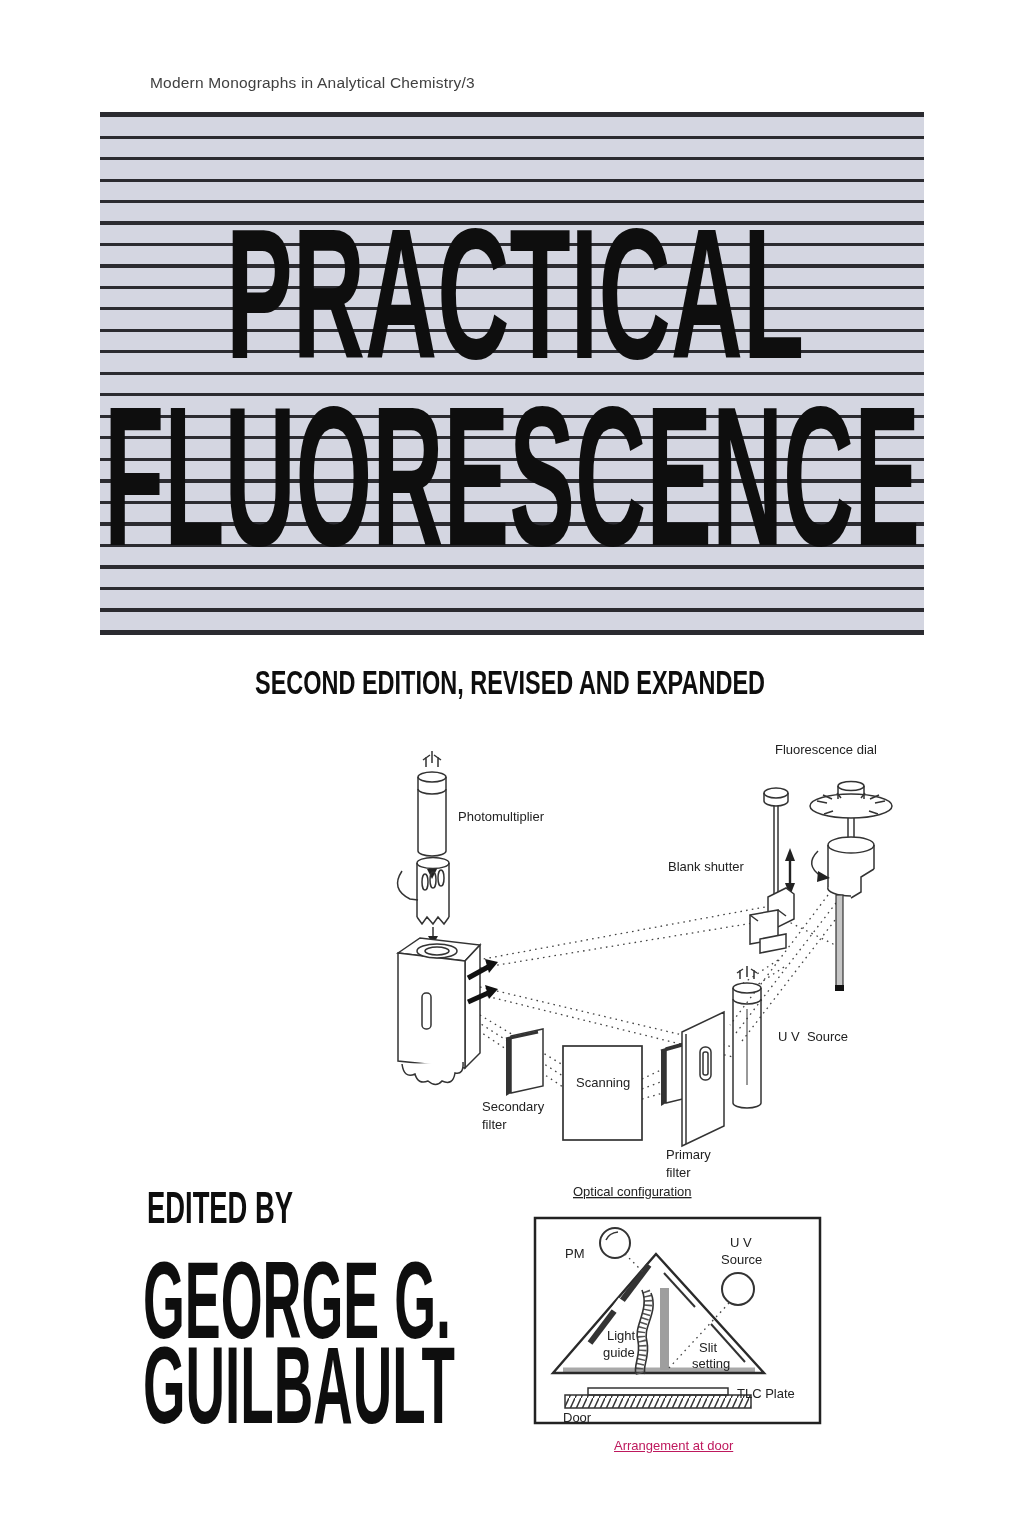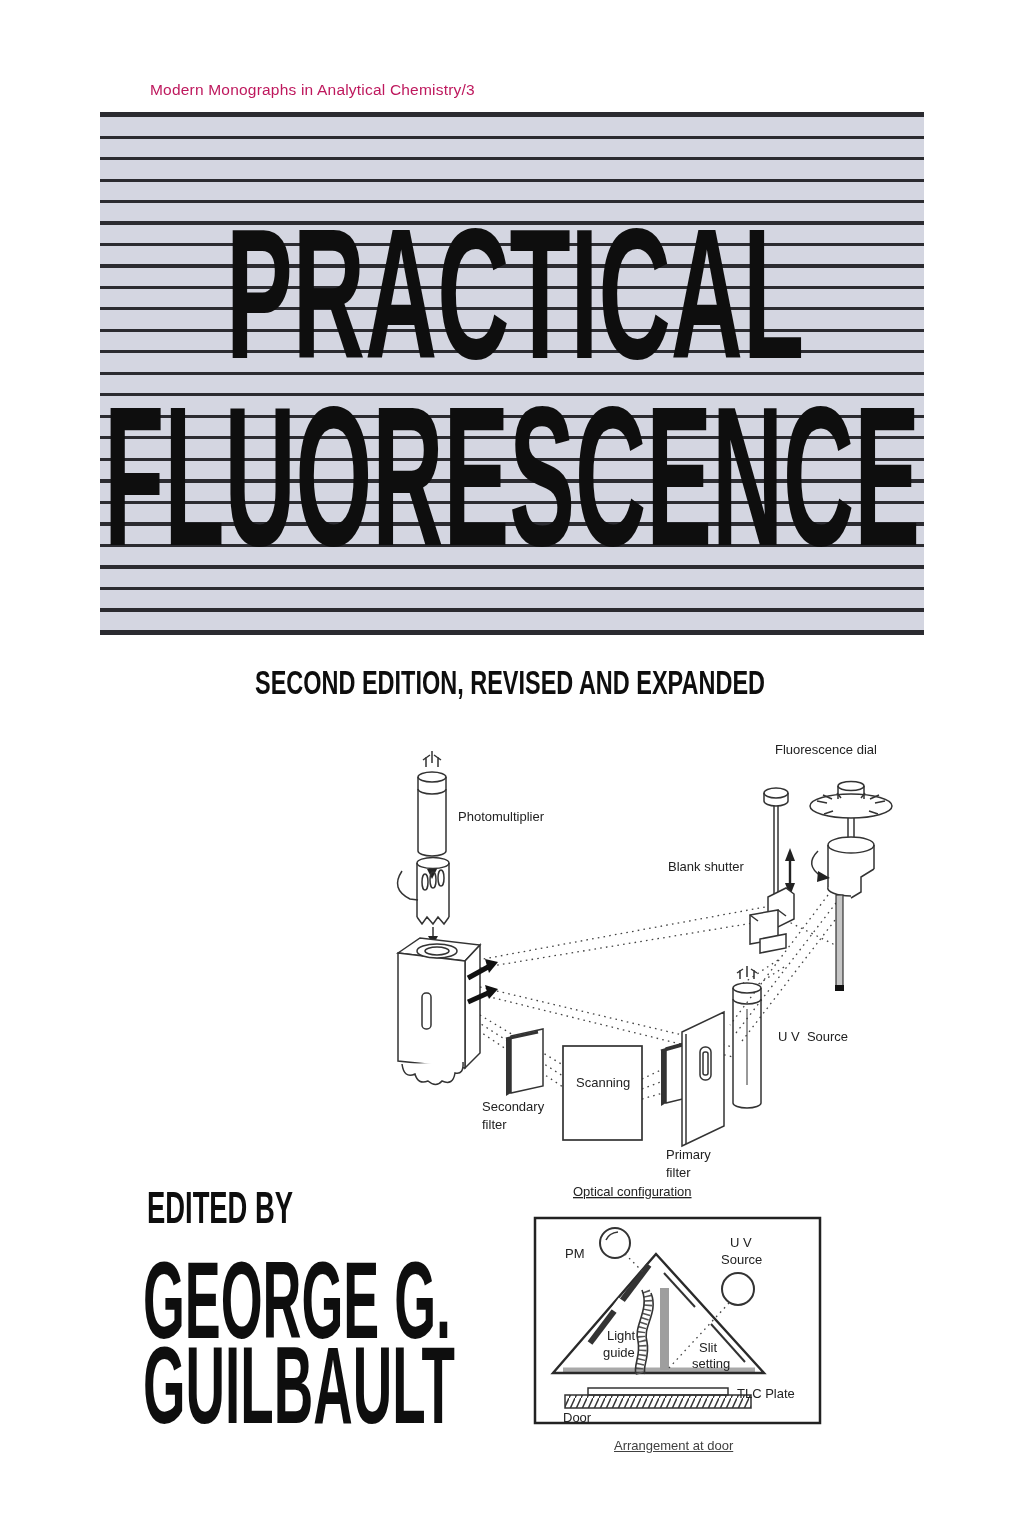--- a/index.html
+++ b/index.html
@@ -1,27 +1,27 @@
 <!DOCTYPE html>
 <html><head>
 <meta charset="utf-8">
 <style>
   html,body{margin:0;padding:0;background:#ffffff;}
   .page{position:relative;width:1024px;height:1536px;background:#ffffff;overflow:hidden;
         font-family:"Liberation Sans",sans-serif;color:#111;}
   .abs{position:absolute;}
-  .series{left:150px;top:81px;font-size:15.5px;letter-spacing:.2px;color:#be185d;}
+  .series{left:150px;top:74px;font-size:15.5px;letter-spacing:.2px;color:#404040;}
   .stripes{left:100px;top:112px;width:824px;height:518px;
      background:repeating-linear-gradient(to bottom,#2b2b30 0px,#2b2b30 3px,#d4d6e1 3px,#d4d6e1 21.5px);
      border-top:2px solid #2b2b30;border-bottom:3px solid #2b2b30;}
   .bigtext{left:0;top:0;}
   svg text{font-family:"Liberation Sans",sans-serif;}
   .dlabel{font-size:13px;fill:#222;}
   .dcap{font-size:13px;fill:#222;text-decoration:underline;}
-  .cap2{left:614px;top:1438px;font-size:13px;color:#404040;text-decoration:underline;}
+  .cap2{left:614px;top:1438px;font-size:13px;color:#be185d;text-decoration:underline;}
   .ink{fill:#0e0e0e;font-weight:bold;}
   .ln{stroke:#333;stroke-width:1.5;fill:none;}
   .lnw{stroke:#333;stroke-width:1.5;fill:#fff;}
   .dot{stroke:#444;stroke-width:1.3;fill:none;stroke-dasharray:1.6 4.2;}
 </style>
 </head>
 <body>
 
 <div class="page">
 

